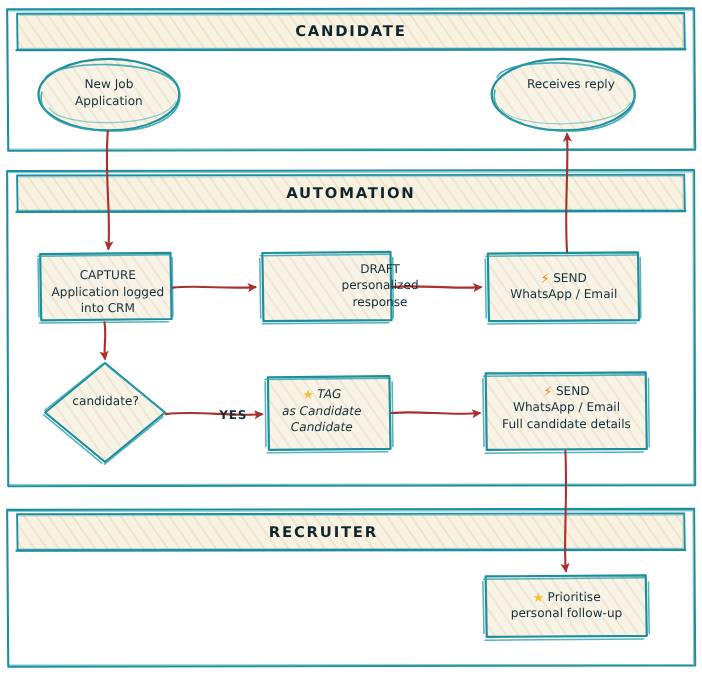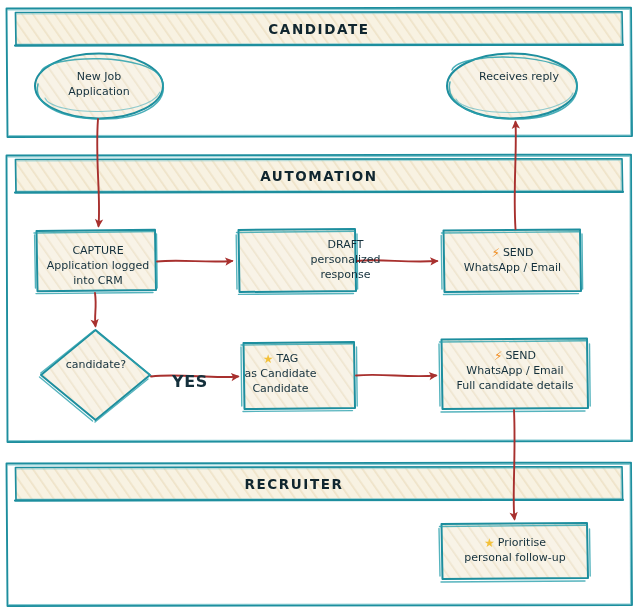--- a/index.html
+++ b/index.html
@@ -9,21 +9,21 @@
   #stage svg{position:absolute;left:0;top:0;}
 
   
   .lbl{position:absolute;text-align:center;color:#14303c;
        font-family:"DejaVu Sans","Liberation Sans",sans-serif;
        line-height:1.35;pointer-events:none;white-space:nowrap;}
   .lane-title{font-size:13.5px;font-weight:700;letter-spacing:1.6px;
               color:#10262f;}
   .node-text{font-size:11px;}
   .node-text .l{display:block;}
-  .edge-label{font-size:16px;font-weight:700;letter-spacing:.6px;}
+  .edge-label{font-size:11px;font-weight:700;letter-spacing:.6px;margin-left:22px;}
   .icon{font-size:12px;vertical-align:-1px;margin-right:3px;}
   .bolt{color:#f08a1c;}
   .star{color:#f3c13a;}
 </style>
 </head>
 <body>
 
 <div id="stage">
 
   <svg width="638" height="615" viewBox="0 0 638 615">
@@ -165,21 +165,21 @@
 
   <div class="lbl node-text" style="left:444px;width:137px;top:245px;">
     <span class="l"><span class="icon bolt">⚡</span><span>SEND</span></span>
     <span class="l">WhatsApp / Email</span>
   </div>
 
   <div class="lbl node-text" style="left:41px;width:110px;top:358px;">
     <span class="l">candidate?</span>
   </div>
 
-  <div class="lbl node-text" style="left:232px;width:97px;top:351px;">
+  <div class="lbl node-text" style="left:244px;width:97px;top:351px;font-style:italic;">
     <span class="l"><span class="icon star">★</span><span>TAG</span></span>
     <span class="l">as Candidate</span>
     <span class="l">Candidate</span>
   </div>
 
   <div class="lbl node-text" style="left:442px;width:146px;top:348px;">
     <span class="l"><span class="icon bolt">⚡</span><span>SEND</span></span>
     <span class="l">WhatsApp / Email</span>
     <span class="l">Full candidate details</span>
   </div>

